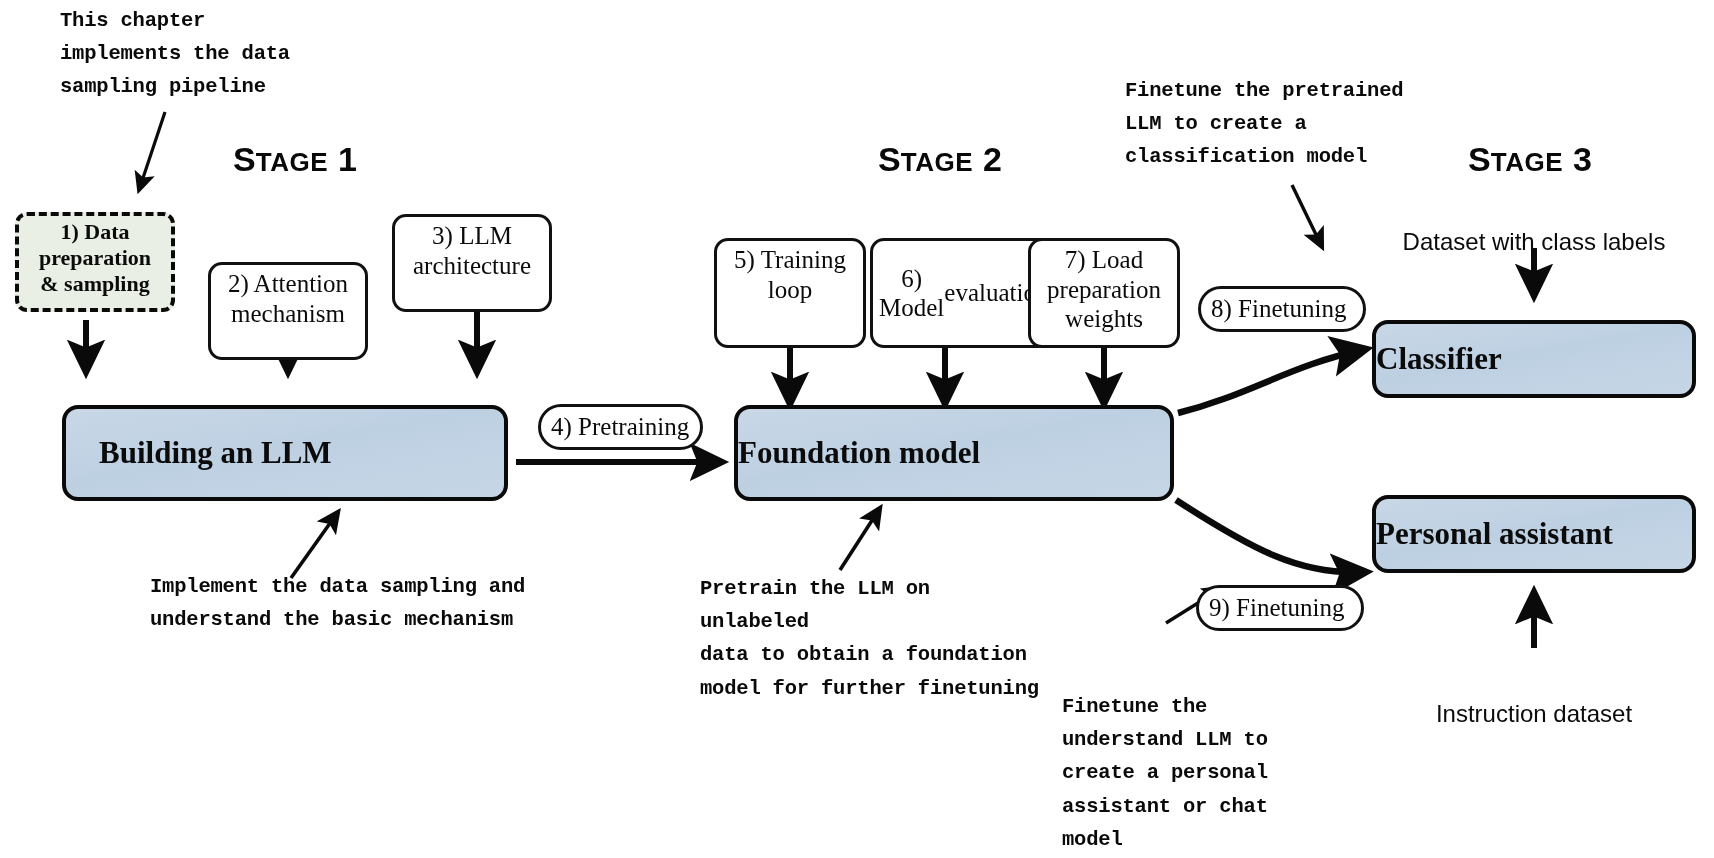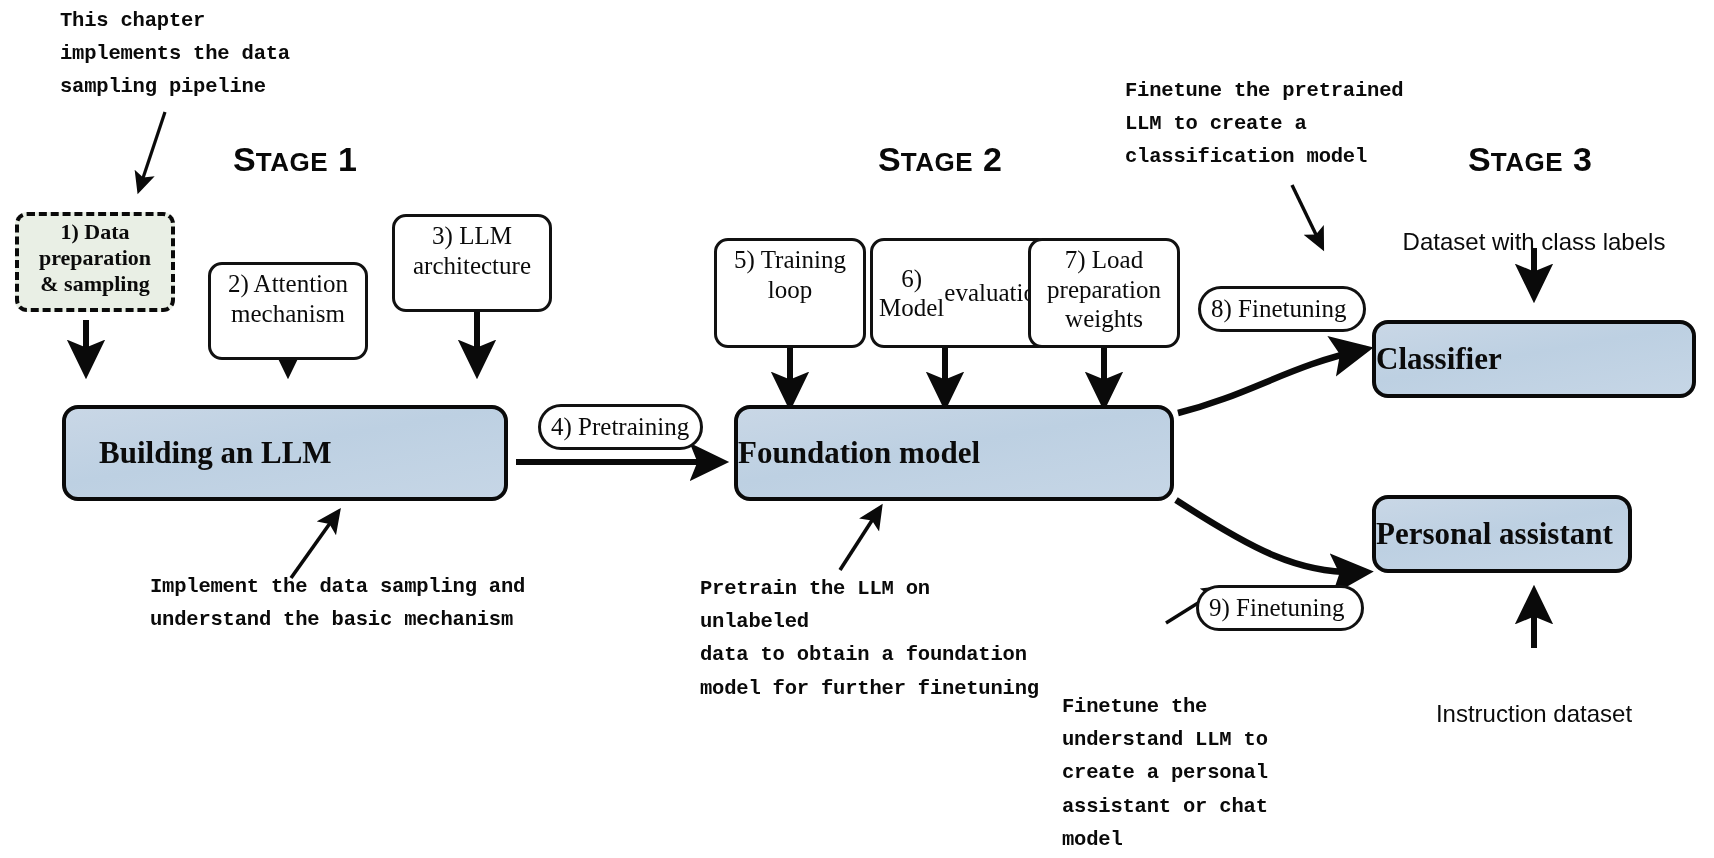--- a/index.html
+++ b/index.html
@@ -243,21 +243,21 @@
   </div>
 
   <div class="node blue-box" style="left:734px; top:405px; width:440px; height:96px;">
     <span>Foundation model</span>
   </div>
 
   <div class="node blue-box" style="left:1372px; top:320px; width:324px; height:78px;">
     <span>Classifier</span>
   </div>
 
-  <div class="node blue-box" style="left:1372px; top:495px; width:260px; height:78px;">
+  <div class="node blue-box" style="left:1372px; top:495px; width:324px; height:78px;">
     <span>Personal assistant</span>
   </div>
 
   <div class="plain" style="left:1384px; top:228px; width:300px;">
     <span>Dataset with class labels</span>
   </div>
 
   <div class="plain" style="left:1384px; top:653px; width:300px;margin-top:47px;">
     <span>Instruction dataset</span>
   </div>

